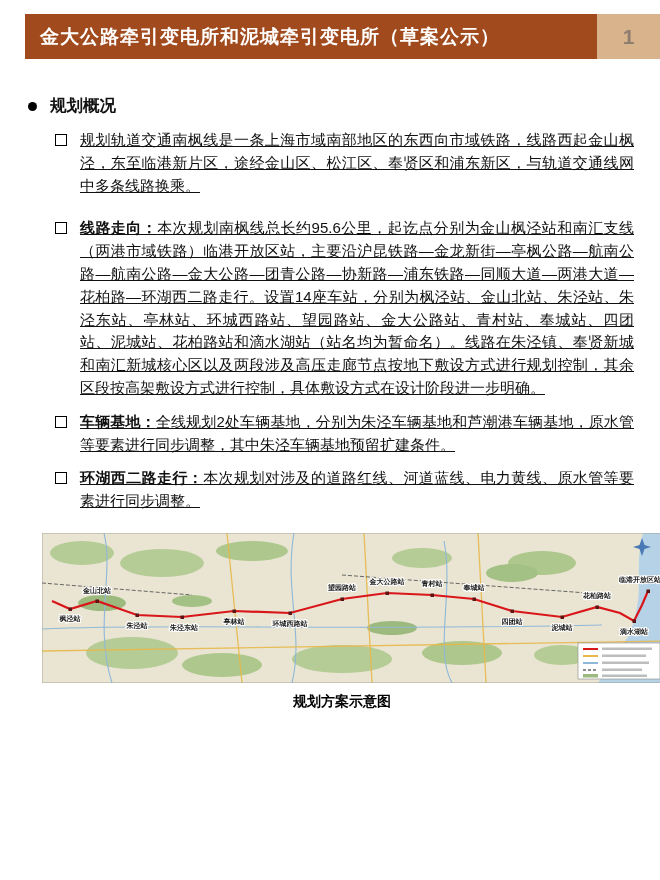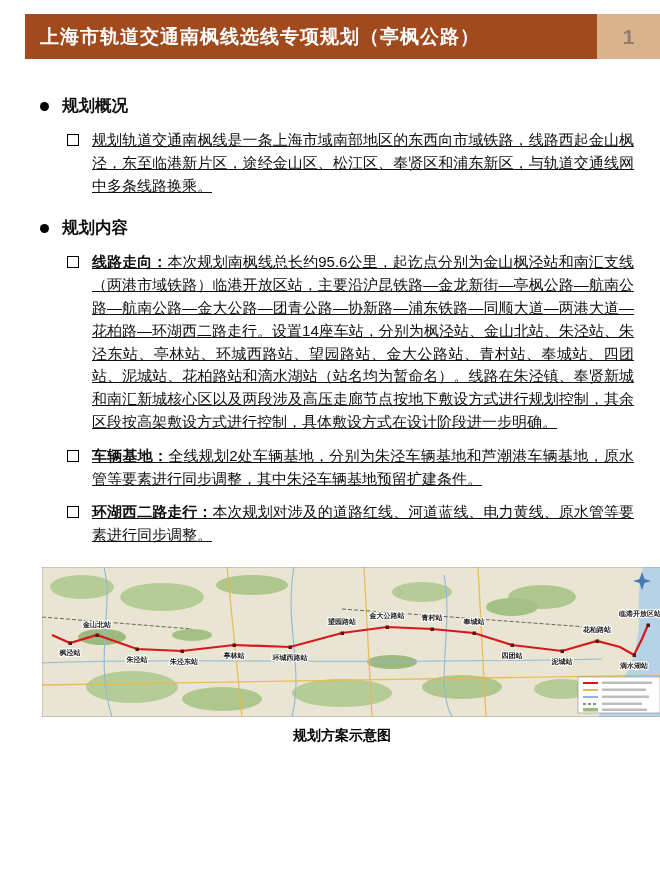--- a/index.html
+++ b/index.html
@@ -12,62 +12,58 @@
   .header-bar{
     flex:1;background:#a14a1d;color:#ffffff;height:45px;line-height:45px;
     font-size:19px;font-weight:bold;padding-left:15px;letter-spacing:1px;
     white-space:nowrap;overflow:hidden;
   }
   .page-num{
     width:63px;height:45px;background:#d9b38c;color:#8d7e6f;font-size:21px;
     display:flex;align-items:center;justify-content:center;font-weight:bold;
   }
   
-  .content{padding:24px 26px 0 40px;}
+  .content{padding:24px 26px 0 28px;}
   .section{margin-bottom:20px;}
   .section-heading{display:flex;align-items:center;gap:13px;font-size:16.5px;font-weight:bold;margin:12px 0 12px 0;}
   .dot{width:9px;height:9px;border-radius:50%;background:#000;flex:0 0 9px;}
   .item{display:flex;margin:11px 0 11px 27px;text-decoration:underline;}
   .sq{flex:0 0 10px;width:10px;height:10px;border:1.7px solid #000;margin:5px 13px 0 0;box-sizing:content-box;}
   .item-text{flex:1;font-size:15px;line-height:1.52;text-align:justify;color:#101010;}
   .item-text b{font-weight:bold;}
   
   .map-wrap{margin:4px 18px 0 18px;padding-left:24px;}
   .map-wrap svg{display:block;}
   .caption{text-align:center;font-weight:bold;font-size:14px;margin-top:10px;color:#000;}
   .st-label{font-size:7px;fill:#1a1a1a;stroke:#ffffff;stroke-width:2px;paint-order:stroke;text-anchor:middle;font-weight:bold;}
 </style>
 </head>
 <body>
 
 <div class="page">
 
   <div class="header">
-    <div class="header-bar">上海市轨道交通南枫线选线专项规划（亭枫公路）</div>
+    <div class="header-bar">金大公路牵引变电所和泥城牵引变电所（草案公示）</div>
     <div class="page-num">1</div>
   </div>
 
   <div class="content">
 
     <div class="section">
       <div class="section-heading">
         <span class="dot"></span>
         <span>规划概况</span>
       </div>
       <div class="item">
         <span class="sq"></span>
         <span class="item-text"><b></b><span>规划轨道交通南枫线是一条上海市域南部地区的东西向市域铁路，线路西起金山枫泾，东至临港新片区，途经金山区、松江区、奉贤区和浦东新区，与轨道交通线网中多条线路换乘。</span></span>
       </div>
     </div>
 
     <div class="section">
-      <div class="section-heading">
-        <span class="dot"></span>
-        <span>规划内容</span>
-      </div>
 
       <div class="item">
         <span class="sq"></span>
         <span class="item-text"><b>线路走向：</b><span>本次规划南枫线总长约95.6公里，起讫点分别为金山枫泾站和南汇支线（两港市域铁路）临港开放区站，主要沿沪昆铁路—金龙新街—亭枫公路—航南公路—航南公路—金大公路—团青公路—协新路—浦东铁路—同顺大道—两港大道—花柏路—环湖西二路走行。设置14座车站，分别为枫泾站、金山北站、朱泾站、朱泾东站、亭林站、环城西路站、望园路站、金大公路站、青村站、奉城站、四团站、泥城站、花柏路站和滴水湖站（站名均为暂命名）。线路在朱泾镇、奉贤新城和南汇新城核心区以及两段涉及高压走廊节点按地下敷设方式进行规划控制，其余区段按高架敷设方式进行控制，具体敷设方式在设计阶段进一步明确。</span></span>
       </div>
 
       <div class="item">
         <span class="sq"></span>
         <span class="item-text"><b>车辆基地：</b><span>全线规划2处车辆基地，分别为朱泾车辆基地和芦潮港车辆基地，原水管等要素进行同步调整，其中朱泾车辆基地预留扩建条件。</span></span>
       </div>

